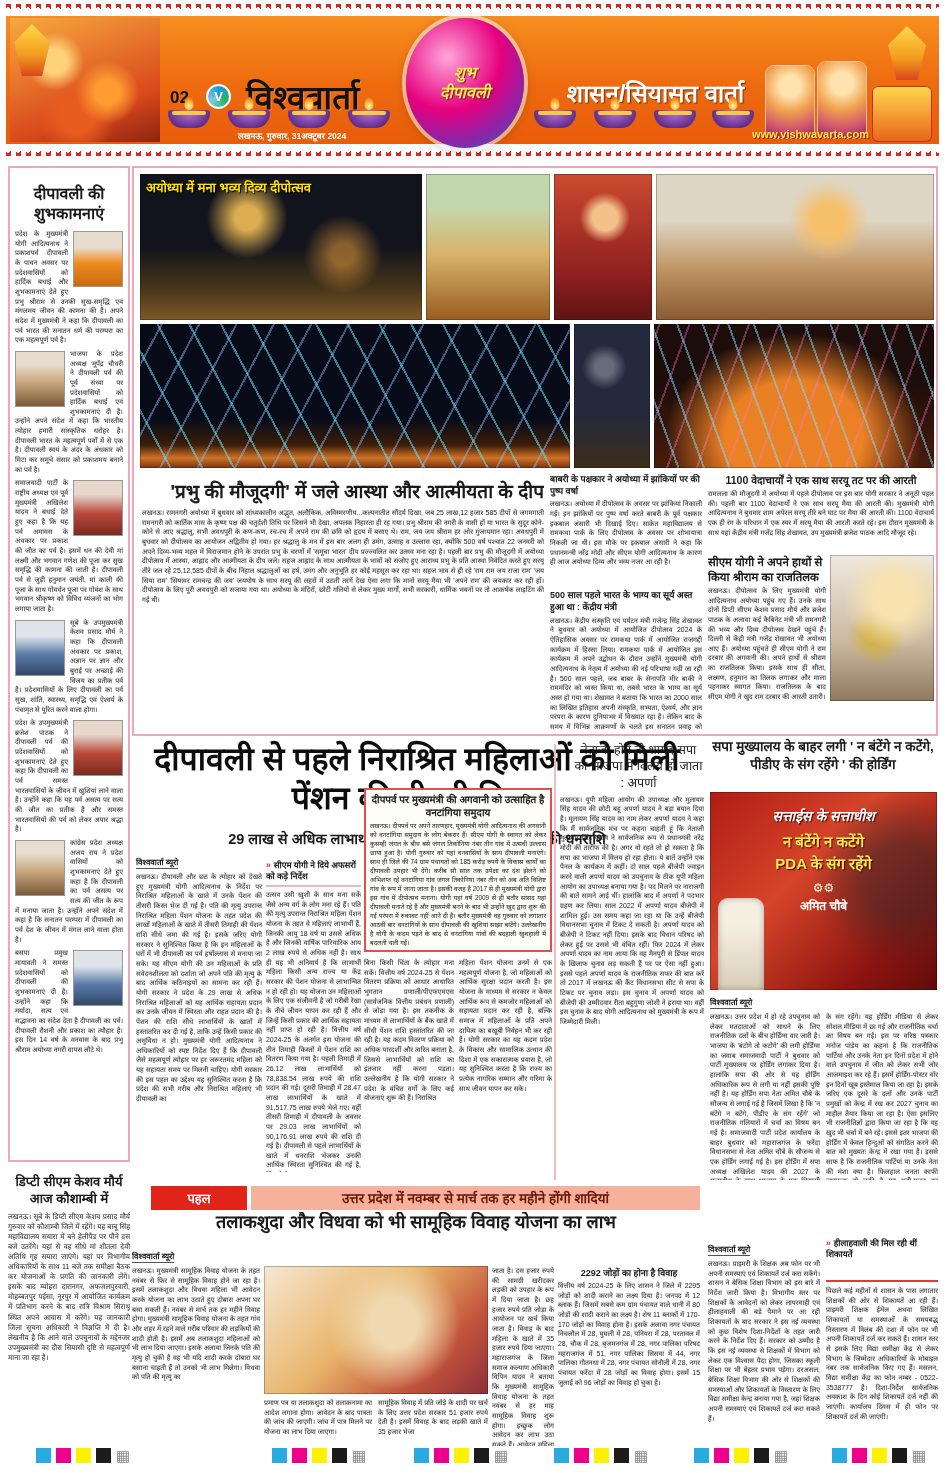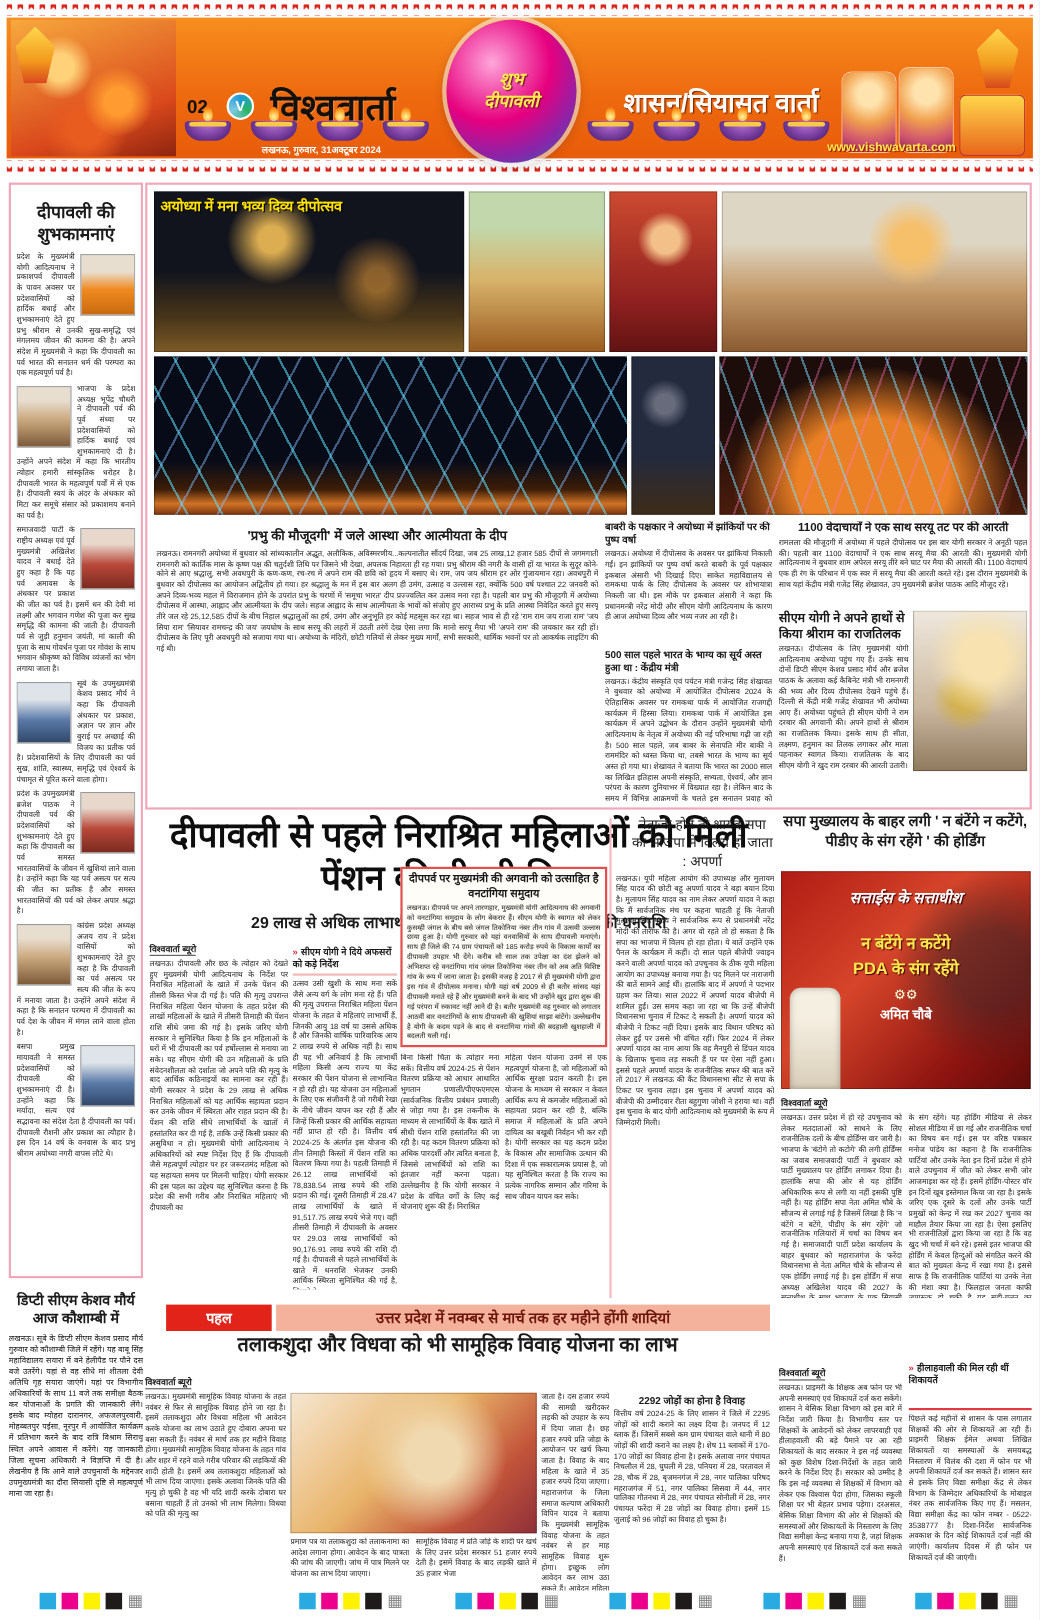--- a/index.html
+++ b/index.html
@@ -134,21 +134,21 @@
     </div>
     <div class="ph p-saints" style="left:292px;top:6px;width:124px;height:146px;"></div>
     <div class="ph p-bride" style="left:420px;top:6px;width:98px;height:146px;"></div>
     <div class="ph p-walk" style="left:522px;top:6px;width:278px;height:146px;"></div>
 
     <div class="ph p-laser" style="left:6px;top:156px;width:430px;height:144px;"></div>
     <div class="ph p-wave" style="left:440px;top:156px;width:76px;height:144px;"></div>
     <div class="ph p-laserdiyas" style="left:520px;top:156px;width:280px;height:144px;"></div>
 
     <div class="abs" style="left:8px;top:306px;width:402px;height:256px;overflow:hidden;">
-      <div class="center" style="font-size:12px;font-weight:bold;margin:4px 0 4px;">'प्रभु की मौजूदगी' में जले आस्था और आत्मीयता के दीप</div>
+      <div class="center" style="font-size:19px;font-weight:bold;margin:4px 0 4px;text-align:right;">'प्रभु की मौजूदगी' में जले आस्था और आत्मीयता के दीप</div>
       <div class="bodytext" style="height:182px;">लखनऊ। रामनगरी अयोध्या में बुधवार को सांध्यकालीन अद्भुत, अलौकिक, अविस्मरणीय...कल्पनातीत सौंदर्य दिखा, जब 25 लाख,12 हजार 585 दीपों से जगमगाती रामनगरी को कार्तिक मास के कृष्ण पक्ष की चतुर्दशी तिथि पर जिसने भी देखा, अपलक निहारता ही रह गया। प्रभु श्रीराम की नगरी के वासी हों या भारत के सुदूर कोने-कोने से आए श्रद्धालु, सभी अवधपुरी के कण-कण, रच-रच में अपने राम की छवि को हृदय में बसाए थे। राम, जय जय श्रीराम हर ओर गुंजायमान रहा। अवधपुरी में बुधवार को दीपोत्सव का आयोजन अद्वितीय हो गया। हर श्रद्धालु के मन में इस बार अलग ही उमंग, उत्साह व उल्लास रहा, क्योंकि 500 वर्ष पश्चात 22 जनवरी को अपने दिव्य-भव्य महल में विराजमान होने के उपरांत प्रभु के चरणों में 'समूचा भारत' दीप प्रज्ज्वलित कर उत्सव मना रहा है। पहली बार प्रभु की मौजूदगी में अयोध्या दीपोत्सव में आस्था, आह्लाद और आत्मीयता के दीप जले। सहज आह्लाद के साथ आत्मीयता के भावों को संजोए हुए आराध्य प्रभु के प्रति आस्था निवेदित करते हुए सरयू तीरे जल रहे 25,12,585 दीपों के बीच निहाल श्रद्धालुओं का हर्ष, उमंग और अनुभूति हर कोई महसूस कर रहा था। सहज भाव से ही रहे 'राम राम जय राजा राम' 'जय सिया राम' 'सियावर रामचन्द्र की जय' जयघोष के साथ सरयू की लहरों में उठती तरंगें देख ऐसा लगा कि मानो सरयू मैया भी 'अपने राम' की जयकार कर रही हों। दीपोत्सव के लिए पूरी अवधपुरी को सजाया गया था। अयोध्या के मंदिरों, छोटी गलियों से लेकर मुख्य मार्गों, सभी सरकारी, धार्मिक भवनों पर तो आकर्षक लाइटिंग की गई थी।</div>
     </div>
 
     <div class="abs" style="left:416px;top:306px;width:152px;height:256px;overflow:hidden;">
       <div style="font-size:9px;font-weight:bold;line-height:1.3;">बाबरी के पक्षकार ने अयोध्या में झांकियों पर की पुष्प वर्षा</div>
       <div class="bodytext" style="margin-top:2px;height:76px;">लखनऊ। अयोध्या में दीपोत्सव के अवसर पर झांकियां निकाली गईं। इन झांकियों पर पुष्प वर्षा करते बाबरी के पूर्व पक्षकार इकबाल अंसारी भी दिखाई दिए। साकेत महाविद्यालय से रामकथा पार्क के लिए दीपोत्सव के अवसर पर शोभायात्रा निकली जा थी। इस मौके पर इकबाल अंसारी ने कहा कि प्रधानमन्त्री नरेंद्र मोदी और सीएम योगी आदित्यनाथ के कारण ही आज अयोध्या दिव्य और भव्य नजर आ रही है।</div>
       <div style="font-size:9px;font-weight:bold;line-height:1.3;margin-top:15px;">500 साल पहले भारत के भाग्य का सूर्य अस्त हुआ था : केंद्रीय मंत्री</div>
       <div class="bodytext" style="margin-top:2px;height:132px;">लखनऊ। केंद्रीय संस्कृति एवं पर्यटन मंत्री गजेन्द्र सिंह शेखावत ने बुधवार को अयोध्या में आयोजित दीपोत्सव 2024 के ऐतिहासिक अवसर पर रामकथा पार्क में आयोजित राजगद्दी कार्यक्रम में हिस्सा लिया। रामकथा पार्क में आयोजित इस कार्यक्रम में अपने उद्बोधन के दौरान उन्होंने मुख्यमंत्री योगी आदित्यनाथ के नेतृत्व में अयोध्या की नई परिभाषा गढ़ी जा रही है। 500 साल पहले, जब बाबर के सेनापति मीर बाकी ने राममंदिर को ध्वस्त किया था, तबसे भारत के भाग्य का सूर्य अस्त हो गया था। शेखावत ने बताया कि भारत का 2000 साल का लिखित इतिहास अपनी संस्कृति, सभ्यता, ऐश्वर्य, और ज्ञान परंपरा के कारण दुनियाभर में विख्यात रहा है। लेकिन बाद के समय में विभिन्न आक्रमणों के चलते इस सनातन प्रवाह को तोड़ने के प्रयास हुए, जिसमें चंगेज खान से लेकर मुगलों, पुर्तगालियों, डच, फ्रांसीसी और अंततः अंग्रेजों ने आक्रमण किए और भारत की सांस्कृतिक धरोहर को नष्ट करने का प्रयास किया।</div>
     </div>
 
@@ -185,21 +185,21 @@
   <div class="abs vrule" style="left:554px;top:744px;width:2px;height:436px;"></div>
 
   <div class="abs" style="left:560px;top:742px;width:144px;height:438px;overflow:hidden;">
     <div class="center" style="font-size:12.5px;font-weight:normal;line-height:1.3;margin-left:13px;">नेताजी होते तो शायद सपा का भाजपा में विलय हो जाता : अपर्णा</div>
     <div class="bodytext" style="margin-top:4px;height:368px;">लखनऊ। यूपी महिला आयोग की उपाध्यक्ष और मुलायम सिंह यादव की छोटी बहू अपर्णा यादव ने बड़ा बयान दिया है। मुलायम सिंह यादव का नाम लेकर अपर्णा यादव ने कहा कि मैं सार्वजनिक मंच पर कहना चाहती हूं कि नेताजी मुलायम सिंह यादव ने सार्वजनिक रूप से प्रधानमंत्री नरेंद्र मोदी की तारीफ की है। अगर वो रहते तो हो सकता है कि सपा का भाजपा में विलय हो रहा होता। ये बातें उन्होंने एक पैनल के कार्यक्रम में कहीं। दो साल पहले बीजेपी ज्वाइन करने वाली अपर्णा यादव को उपचुनाव के ठीक यूपी महिला आयोग का उपाध्यक्ष बनाया गया है। पद मिलने पर नाराजगी की बातें सामने आई थीं। हालांकि बाद में अपर्णा ने पदभार ग्रहण कर लिया। साल 2022 में अपर्णा यादव बीजेपी में शामिल हुईं। उस समय कहा जा रहा था कि उन्हें बीजेपी विधानसभा चुनाव में टिकट दे सकती है। अपर्णा यादव को बीजेपी ने टिकट नहीं दिया। इसके बाद विधान परिषद को लेकर हुईं पर उससे भी वंचित रहीं। फिर 2024 में लेकर अपर्णा यादव का नाम आया कि वह मैनपुरी से डिंपल यादव के खिलाफ चुनाव लड़ सकती हैं पर पर ऐसा नहीं हुआ। इससे पहले अपर्णा यादव के राजनीतिक सफर की बात करें तो 2017 में लखनऊ की कैंट विधानसभा सीट से सपा के टिकट पर चुनाव लड़ा। इस चुनाव में अपर्णा यादव को बीजेपी की उम्मीदवार रीता बहुगुणा जोशी ने हराया था। वहीं इस चुनाव के बाद योगी आदित्यनाथ को मुख्यमंत्री के रूप में जिम्मेदारी मिली।</div>
   </div>
 
   <div class="abs center" style="left:708px;top:738px;width:230px;font-size:13.5px;font-weight:bold;line-height:1.3;">सपा मुख्यालय के बाहर लगी ' न बंटेंगे न कटेंगे, पीडीए के संग रहेंगे '  की होर्डिंग</div>
   <div class="ph p-hoard abs" style="left:710px;top:792px;width:227px;height:198px;">
     <div style="font-size:14px;font-weight:bold;font-style:italic;color:#fff;text-shadow:1px 1px 1px #400;">सत्ताईस के सत्ताधीश</div>
-    <div style="font-size:15px;font-weight:bold;color:#ffe94d;margin-top:22px;text-shadow:1px 1px 1px #400;">न बंटेंगे न कटेंगे</div>
+    <div style="font-size:15px;font-weight:bold;color:#ffe94d;margin-top:6px;text-shadow:1px 1px 1px #400;">न बंटेंगे न कटेंगे</div>
     <div style="font-size:15px;font-weight:bold;color:#ffe94d;margin-top:2px;text-shadow:1px 1px 1px #400;">PDA के संग रहेंगे</div>
     <div style="margin-top:8px;color:#ffd;font-size:12px;">⚙⚙</div>
     <div style="font-size:12px;font-weight:bold;color:#fff;margin-top:2px;">अमित चौबे</div>
     <div style="position:absolute;left:8px;bottom:0;width:46px;height:92px;background:linear-gradient(180deg,#f5efe2 30%,#d8cdb8);border-radius:10px 10px 0 0;box-shadow:inset 0 0 6px rgba(0,0,0,.3);"></div>
   </div>
   <div class="abs byline" style="left:710px;top:996px;">विश्ववार्ता ब्यूरो</div>
   <div class="abs bodytext" style="left:710px;top:1012px;width:110px;height:168px;">लखनऊ। उत्तर प्रदेश में हो रहे उपचुनाव को लेकर मतदाताओं को साधने के लिए राजनीतिक दलों के बीच होर्डिंग्स वार जारी है। भाजपा के 'बंटोगे तो कटोगे' की लगी होर्डिंग्स का जवाब समाजवादी पार्टी ने बुधवार को पार्टी मुख्यालय पर होर्डिंग लगाकर दिया है। हालांकि सपा की ओर से यह होर्डिंग अधिकारिक रूप से लगी या नहीं इसकी पुष्टि नहीं है। यह होर्डिंग सपा नेता अमित चौबे के सौजन्य से लगाई गई है जिसमें लिखा है कि 'न बंटेंगे न बटेंगे, पीडीए के संग रहेंगे' जो राजनीतिक गलियारों में चर्चा का विषय बन गई है। समाजवादी पार्टी प्रदेश कार्यालय के बाहर बुधवार को महाराजगंज के फरेंदा विधानसभा से नेता अमित चौबे के सौजन्य से एक होर्डिंग लगाई गई है। इस होर्डिंग में सपा अध्यक्ष अखिलेश यादव की 2027 के सत्ताधीश के साथ भाजपा के एक सियासी सूक्तियां बने स्लोगन 'बंटोगे तो कटोगे' पर कटाक्ष किया गया है। इसमें लिखा है कि 'न बंटेंगे न कटेंगे, पीडीए (पिछड़ा, दलित, अल्पसंख्यक)</div>
   <div class="abs bodytext" style="left:826px;top:1012px;width:112px;height:168px;">के संग रहेंगे। यह होर्डिंग मीडिया से लेकर सोशल मीडिया में छा गई और राजनीतिक चर्चा का विषय बन गई। इस पर वरिष्ठ पत्रकार मनोज पांडेय का कहना है कि राजनीतिक पार्टियां और उनके नेता इन दिनों प्रदेश में होने वाले उपचुनाव में जीत को लेकर सभी जोर आजमाइश कर रहे हैं। इसमें होर्डिंग-पोस्टर वॉर इन दिनों खूब इस्तेमाल किया जा रहा है। इसके जरिए एक दूसरे के दलों और उनके पार्टी प्रमुखों को केन्द्र में रख कर 2027 चुनाव का माहौल तैयार किया जा रहा है। ऐसा इसलिए भी राजनीतिज्ञों द्वारा किया जा रहा है कि वह खुद भी चर्चा में बने रहे। इससे इतर भाजपा की होर्डिंग में केवल हिन्दुओं को संगठित करने की बात को मुख्यतः केन्द्र में रखा गया है। इससे साफ है कि राजनीतिक पार्टियां या उनके नेता की मंशा क्या है। फिलहाल जनता काफी जागरूक हो चुकी है यह सही-गलत का आंकलन कर उसी पार्टी या नेता को चुनेगी जिसका रास्ता राष्ट्रहित में होगा।</div>
 
   <div class="abs" style="left:132px;top:1186px;width:568px;height:24px;display:flex;gap:4px;">

